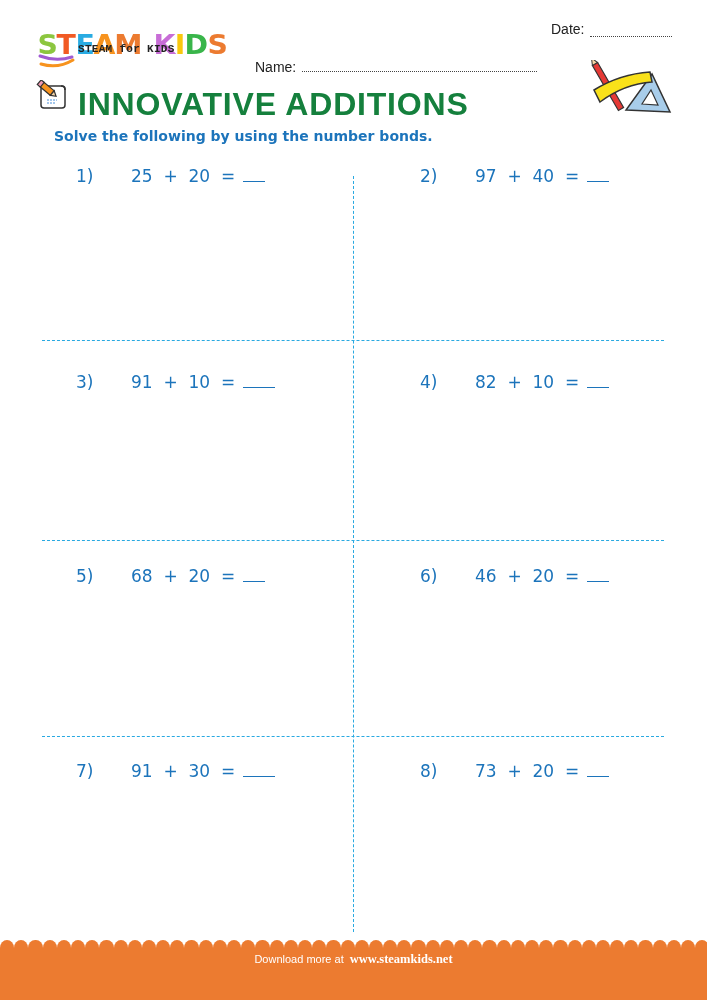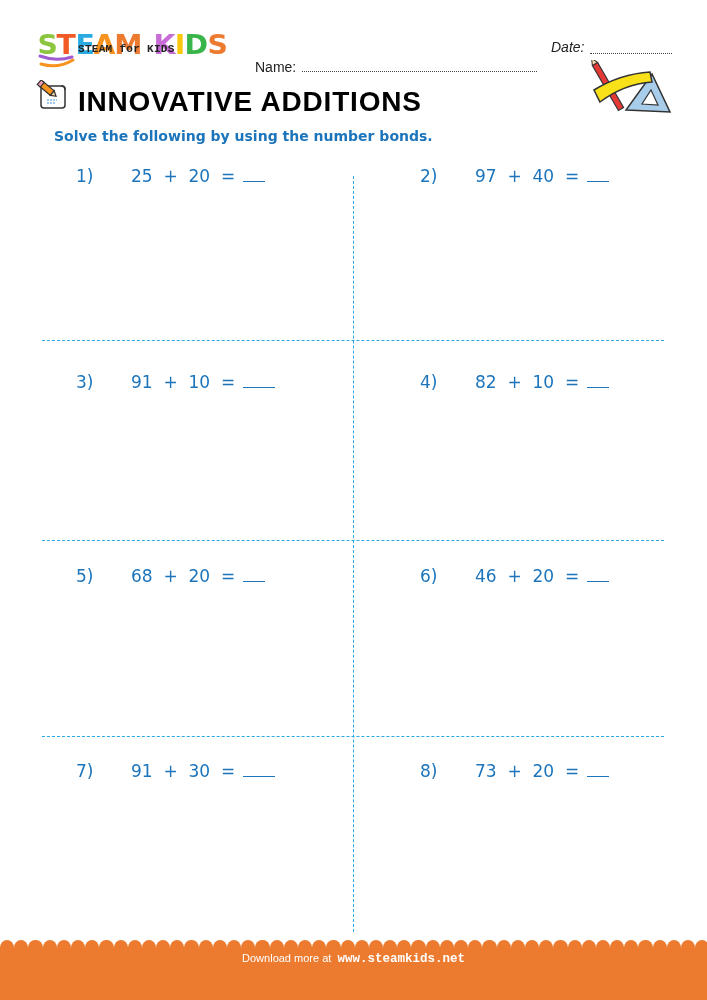--- a/index.html
+++ b/index.html
@@ -9,43 +9,43 @@
   }
   .logo { position: absolute; left: 38px; top: 31px; width: 200px; height: 40px; }
   .logo-word { display: flex; font-family: "DejaVu Sans", sans-serif; font-weight: 900; font-size: 27px; letter-spacing: 0px; line-height: 27px; }
   .logo-word span { display: inline-block; transform: scaleX(1.05); }
   .logo-word .sp { width: 12px; }
   .logo-tag { position: absolute; left: 40px; top: 12px; font-family: Liberation Mono, monospace; font-weight: bold; font-size: 11px; color: #222; letter-spacing: 0.3px; }
   .logo-swoosh { position: absolute; left: 0; top: 22px; }
 
   .name-field { position: absolute; left: 255px; top: 39px; font-family: "Liberation Sans", sans-serif; font-size: 14px; color: #222; display: flex; align-items: baseline; margin-top: 20px; }
   .name-line { display: inline-block; width: 235px; border-bottom: 1px dotted #444; margin-left: 6px; height: 12px; }
-  .date-field { position: absolute; left: 551px; top: 39px; font-family: "Liberation Sans", sans-serif; font-size: 14px; color: #222; display: flex; align-items: center; font-style: italic; }
+  .date-field { position: absolute; left: 551px; top: 21px; font-family: "Liberation Sans", sans-serif; font-size: 14px; color: #222; display: flex; align-items: flex-end; }
   .date-line { display: inline-block; width: 82px; border-bottom: 1px dotted #444; margin-left: 6px; height: 12px; }
 
   .title-icon { position: absolute; left: 35px; top: 80px; }
-  .title { position: absolute; left: 78px; top: 86px; font-family: "Liberation Sans", sans-serif; font-weight: bold; font-size: 28px; color: #000000; letter-spacing: 0.8px; }
+  .title { position: absolute; left: 78px; top: 86px; font-family: "Liberation Sans", sans-serif; font-weight: bold; font-size: 32px; color: #15803d; letter-spacing: 0.8px; }
   .tools-icon { position: absolute; left: 590px; top: 60px; }
 
   .instruction { position: absolute; left: 42px; top: 128px; font-family: "DejaVu Sans", sans-serif; font-weight: bold; font-size: 14px; color: #1c74bb; margin-left: 12px; }
 
   .hline { position: absolute; left: 42px; width: 622px; height: 0; border-top: 1.5px dashed #29a9e1; }
   .vline { position: absolute; left: 353px; top: 176px; width: 0; height: 756px; border-left: 1.5px dashed #29a9e1; }
 
   .problem { position: absolute; font-family: "DejaVu Sans", sans-serif; font-size: 17px; color: #1c74bb; display: flex; align-items: baseline; white-space: pre; }
   .problem .num { width: 55px; }
   .problem .expr { }
   .problem .blank { display: inline-block; border-bottom: 1.5px solid #1c74bb; margin-left: 8px; height: 14px; }
 
   .footer { position: absolute; left: 0; top: 940px; width: 707px; height: 60px; }
   .footer-bg { position: absolute; left: 0; top: 8px; width: 707px; height: 52px; background: #ec7b30; }
   .scallops { position: absolute; left: 0; top: 0; width: 707px; height: 10px; display: flex; overflow: hidden; }
   .scallops i { flex: 0 0 14.2px; height: 16px; border-radius: 50%; background: #ec7b30; margin-right: 0; }
   .footer-text1 { position: absolute; left: 0; width: 707px; top: 12px; text-align: center; color: #fff; font-family: "Liberation Sans", sans-serif; font-size: 11px; }
-  .footer-text1 b { font-family: Liberation Mono, monospace; font-size: 12.5px; font-weight: bold; margin-left: 3px; }
+  .footer-text1 b { font-family: Liberation Serif, serif; font-size: 12.5px; font-weight: bold; margin-left: 3px; }
   .footer-text2 { position: absolute; left: 0; width: 707px; top: 33px; text-align: center; color: #fff; font-family: "Liberation Sans", sans-serif; font-style: italic; font-size: 11.5px; }
 </style>
 </head>
 <body>
 
 <div class="logo">
   <div class="logo-word">
     <span style="color:#8cc63f">S</span>
     <span style="color:#f15a24">T</span>
     <span style="color:#29abe2">E</span>

